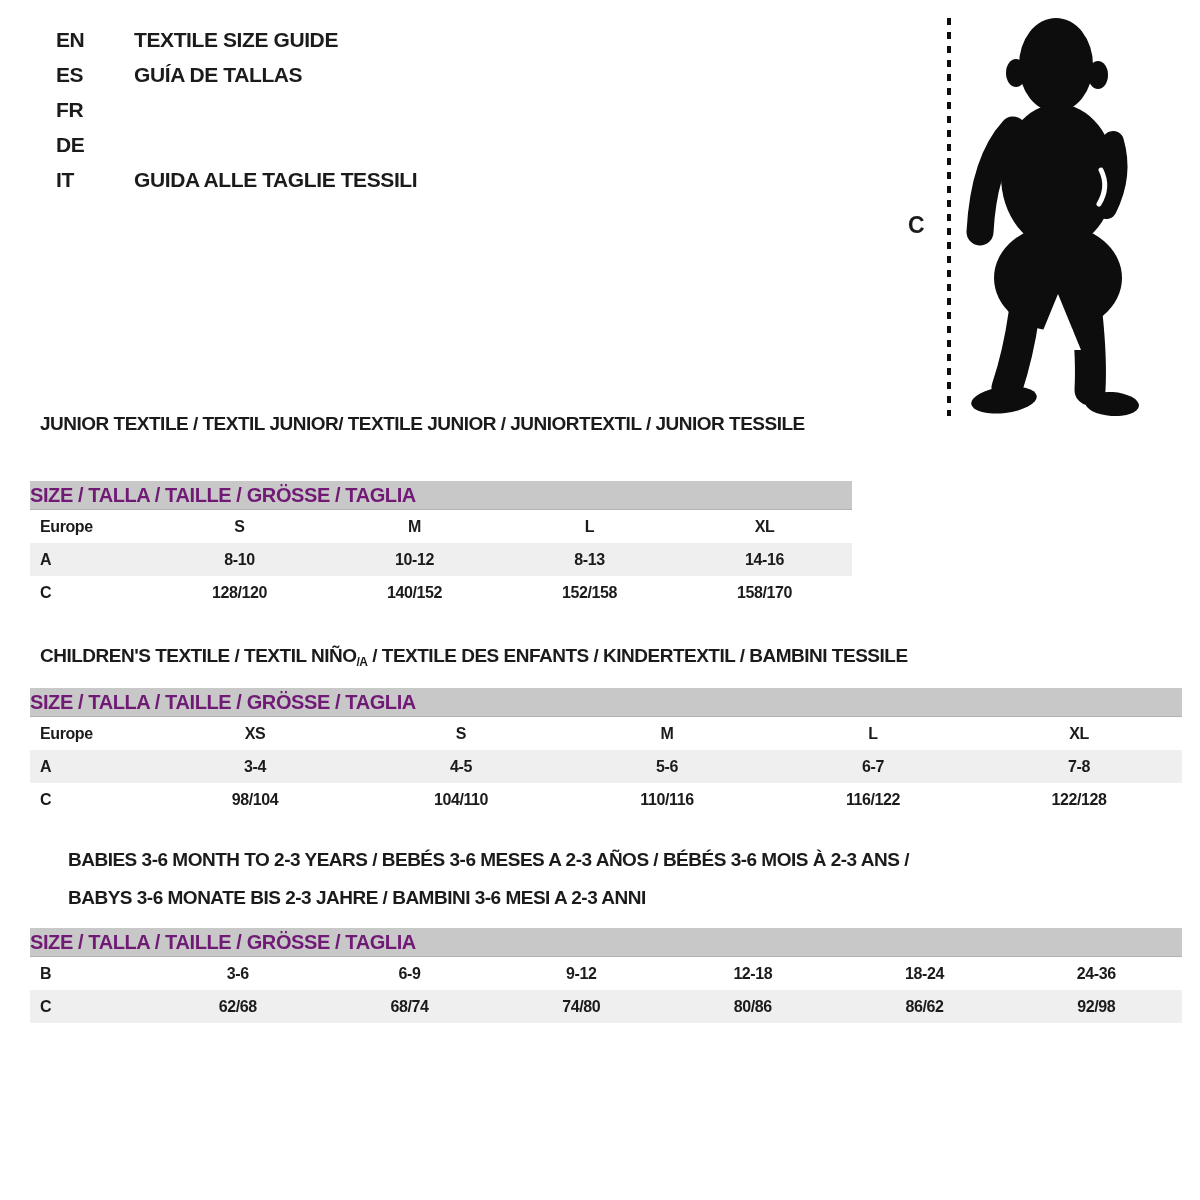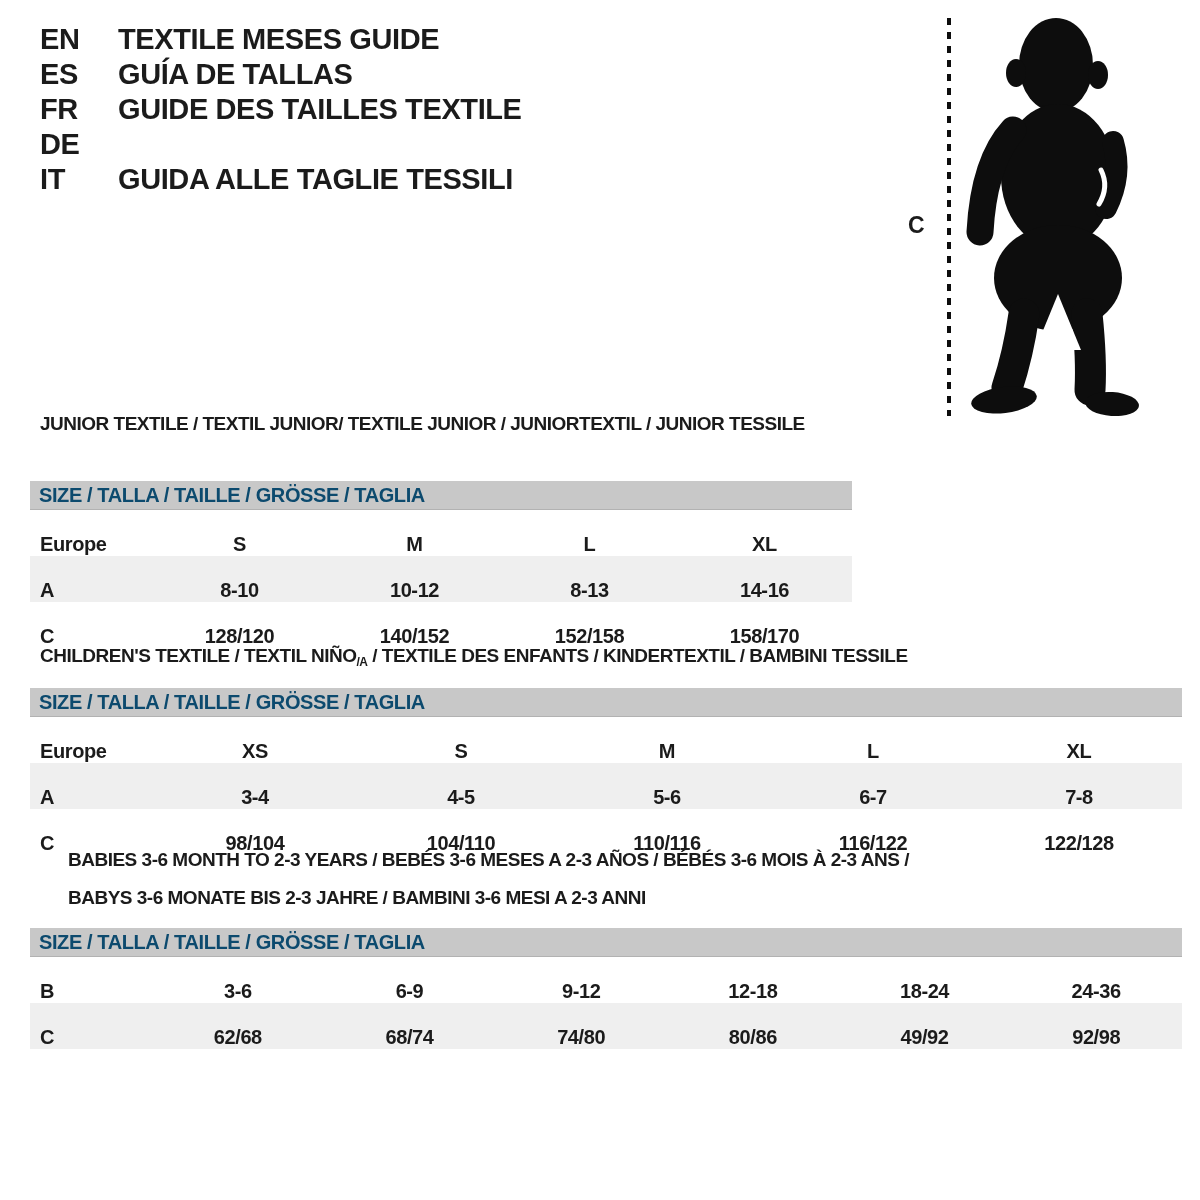--- a/index.html
+++ b/index.html
@@ -4,21 +4,21 @@
 <style>
   html,body{margin:0;padding:0;background:#ffffff;}
   #page{
     position:relative;width:1200px;height:1200px;background:#ffffff;
     font-family:"Liberation Sans","DejaVu Sans",sans-serif;
     font-weight:700;color:var(--ink,#1b1b1b);letter-spacing:-0.4px;
     overflow:hidden;
   }
   
   .langs{position:absolute;left:40px;top:22px;}
-  .lang-row{display:flex;height:35px;align-items:center;font-size:29px;}
+  .lang-row{display:flex;height:35px;align-items:center;font-size:21px;margin-left:16px;}
   .lang-code{width:78px;flex:none;}
   
   .measure-line{
     position:absolute;left:947px;top:18px;width:4px;height:398px;
     background:repeating-linear-gradient(to bottom,var(--sil,#0d0d0d) 0 7px,transparent 7px 14px);
   }
   .measure-label{position:absolute;left:908px;top:212px;font-size:23px;}
   .baby-svg{position:absolute;left:963px;top:14px;}
   .sil{fill:var(--sil,#0d0d0d);}
   .silstroke{stroke:var(--sil,#0d0d0d);fill:none;}
@@ -30,47 +30,46 @@
   #children-title{top:645px;}
   #babies-title{top:841px;line-height:38px;margin-left:28px;}
   .sub{font-size:12px;vertical-align:-4px;}
   
   .tbl{position:absolute;left:30px;}
   #junior-table{top:481px;width:822px;}
   #children-table{top:688px;width:1152px;}
   #babies-table{top:928px;width:1152px;}
   .size-bar{
     height:28px;line-height:28px;background:var(--bar,#c8c8c8);
-    border-bottom:1px solid #b2b2b2;padding-left:9px;font-size:20px;color:#0c4a6e;
+    border-bottom:1px solid #b2b2b2;font-size:20px;color:#701a75;
   }
-  .trow{display:flex;height:46px;align-items:flex-end;font-size:20px;}
+  .trow{display:flex;height:33px;align-items:center;font-size:16px;}
   .trow.shaded{background:var(--shaded,#efefef);}
   .cell{flex:1;text-align:center;}
   .cell.rlabel{flex:none;width:112px;text-align:left;padding-left:10px;}
   
   .legend{position:absolute;left:40px;top:1061px;}
   .legend-line{height:34px;display:flex;align-items:center;font-size:19px;white-space:nowrap;}
 </style>
 </head>
 <body>
 
 <div id="page" style="--bar: #c8c8c8; --shaded: #efefef; --ink: #1b1b1b; --sil: #0d0d0d;">
 
   <div class="langs">
       <div class="lang-row">
         <span class="lang-code">EN</span>
-        <span class="lang-label">TEXTILE MESES GUIDE</span>
+        <span class="lang-label">TEXTILE SIZE GUIDE</span>
       </div>
       <div class="lang-row">
         <span class="lang-code">ES</span>
         <span class="lang-label">GUÍA DE TALLAS</span>
       </div>
       <div class="lang-row">
         <span class="lang-code">FR</span>
-        <span class="lang-label">GUIDE DES TAILLES TEXTILE</span>
       </div>
       <div class="lang-row">
         <span class="lang-code">DE</span>
       </div>
       <div class="lang-row">
         <span class="lang-code">IT</span>
         <span class="lang-label">GUIDA ALLE TAGLIE TESSILI</span>
       </div>
     </div>
 
@@ -173,19 +172,19 @@
         <div class="cell">12-18</div>
         <div class="cell">18-24</div>
         <div class="cell">24-36</div>
       </div>
       <div class="trow shaded">
         <div class="cell rlabel">C</div>
         <div class="cell">62/68</div>
         <div class="cell">68/74</div>
         <div class="cell">74/80</div>
         <div class="cell">80/86</div>
-        <div class="cell">49/92</div>
+        <div class="cell">86/62</div>
         <div class="cell">92/98</div>
       </div>
     </div>
 
 
 </div>
 
 </body></html>

